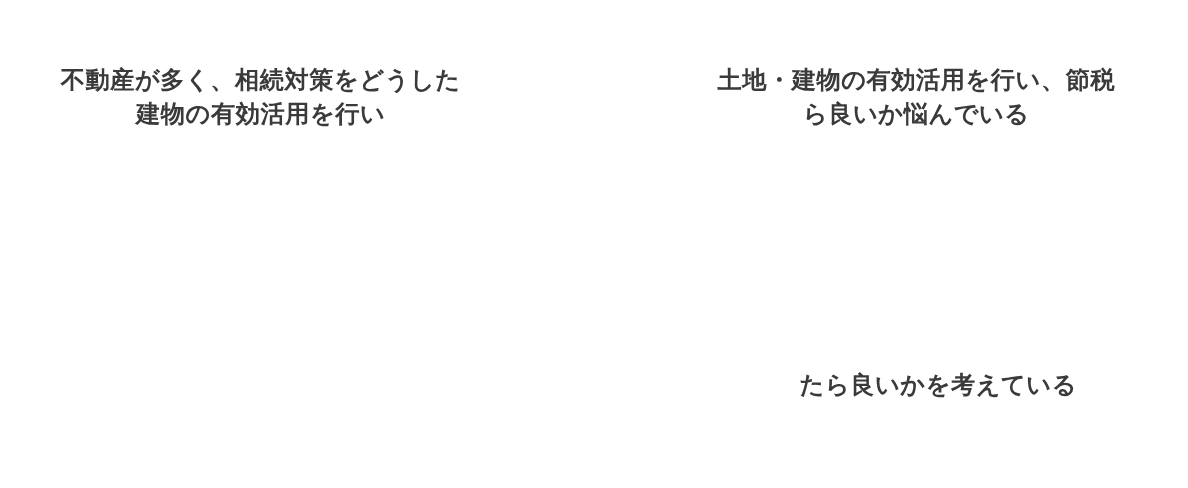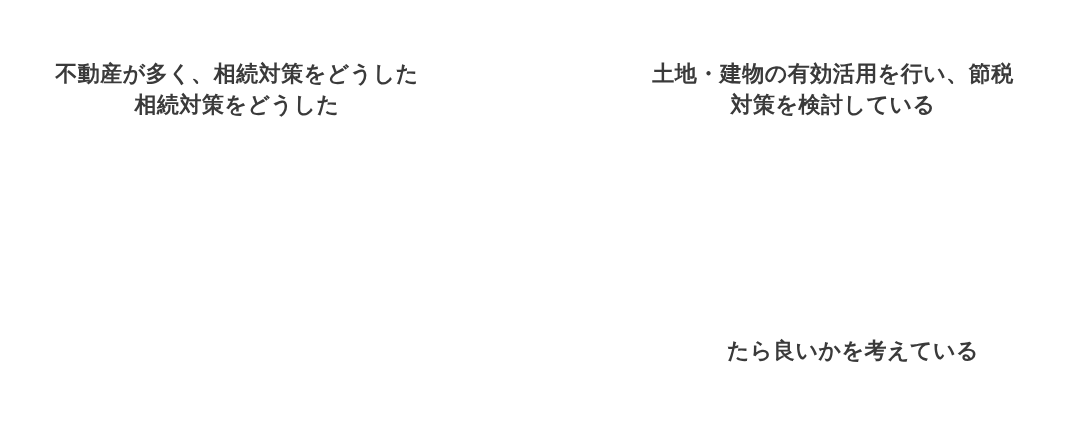--- a/index.html
+++ b/index.html
@@ -40,26 +40,26 @@
     .c3 { left: 27px;  top: 320px; }
     .c4 { left: 643px; top: 335px; }
   </style>
 </head>
 <body>
 
 <div class="concern-grid">
 
   <div class="concern c1">
     <span class="line">不動産が多く、相続対策をどうした</span>
-    <span class="line">相続対策をどうした</span>
+    <span class="line">建物の有効活用を行い</span>
   </div>
 
   <div class="concern c2">
     <span class="line">土地・建物の有効活用を行い、節税</span>
-    <span class="line">対策を検討している</span>
+    <span class="line">ら良いか悩んでいる</span>
   </div>
 
 
   <div class="concern c4">
     <span class="line">たら良いかを考えている</span>
   </div>
 
 </div>
 
 </body></html>

